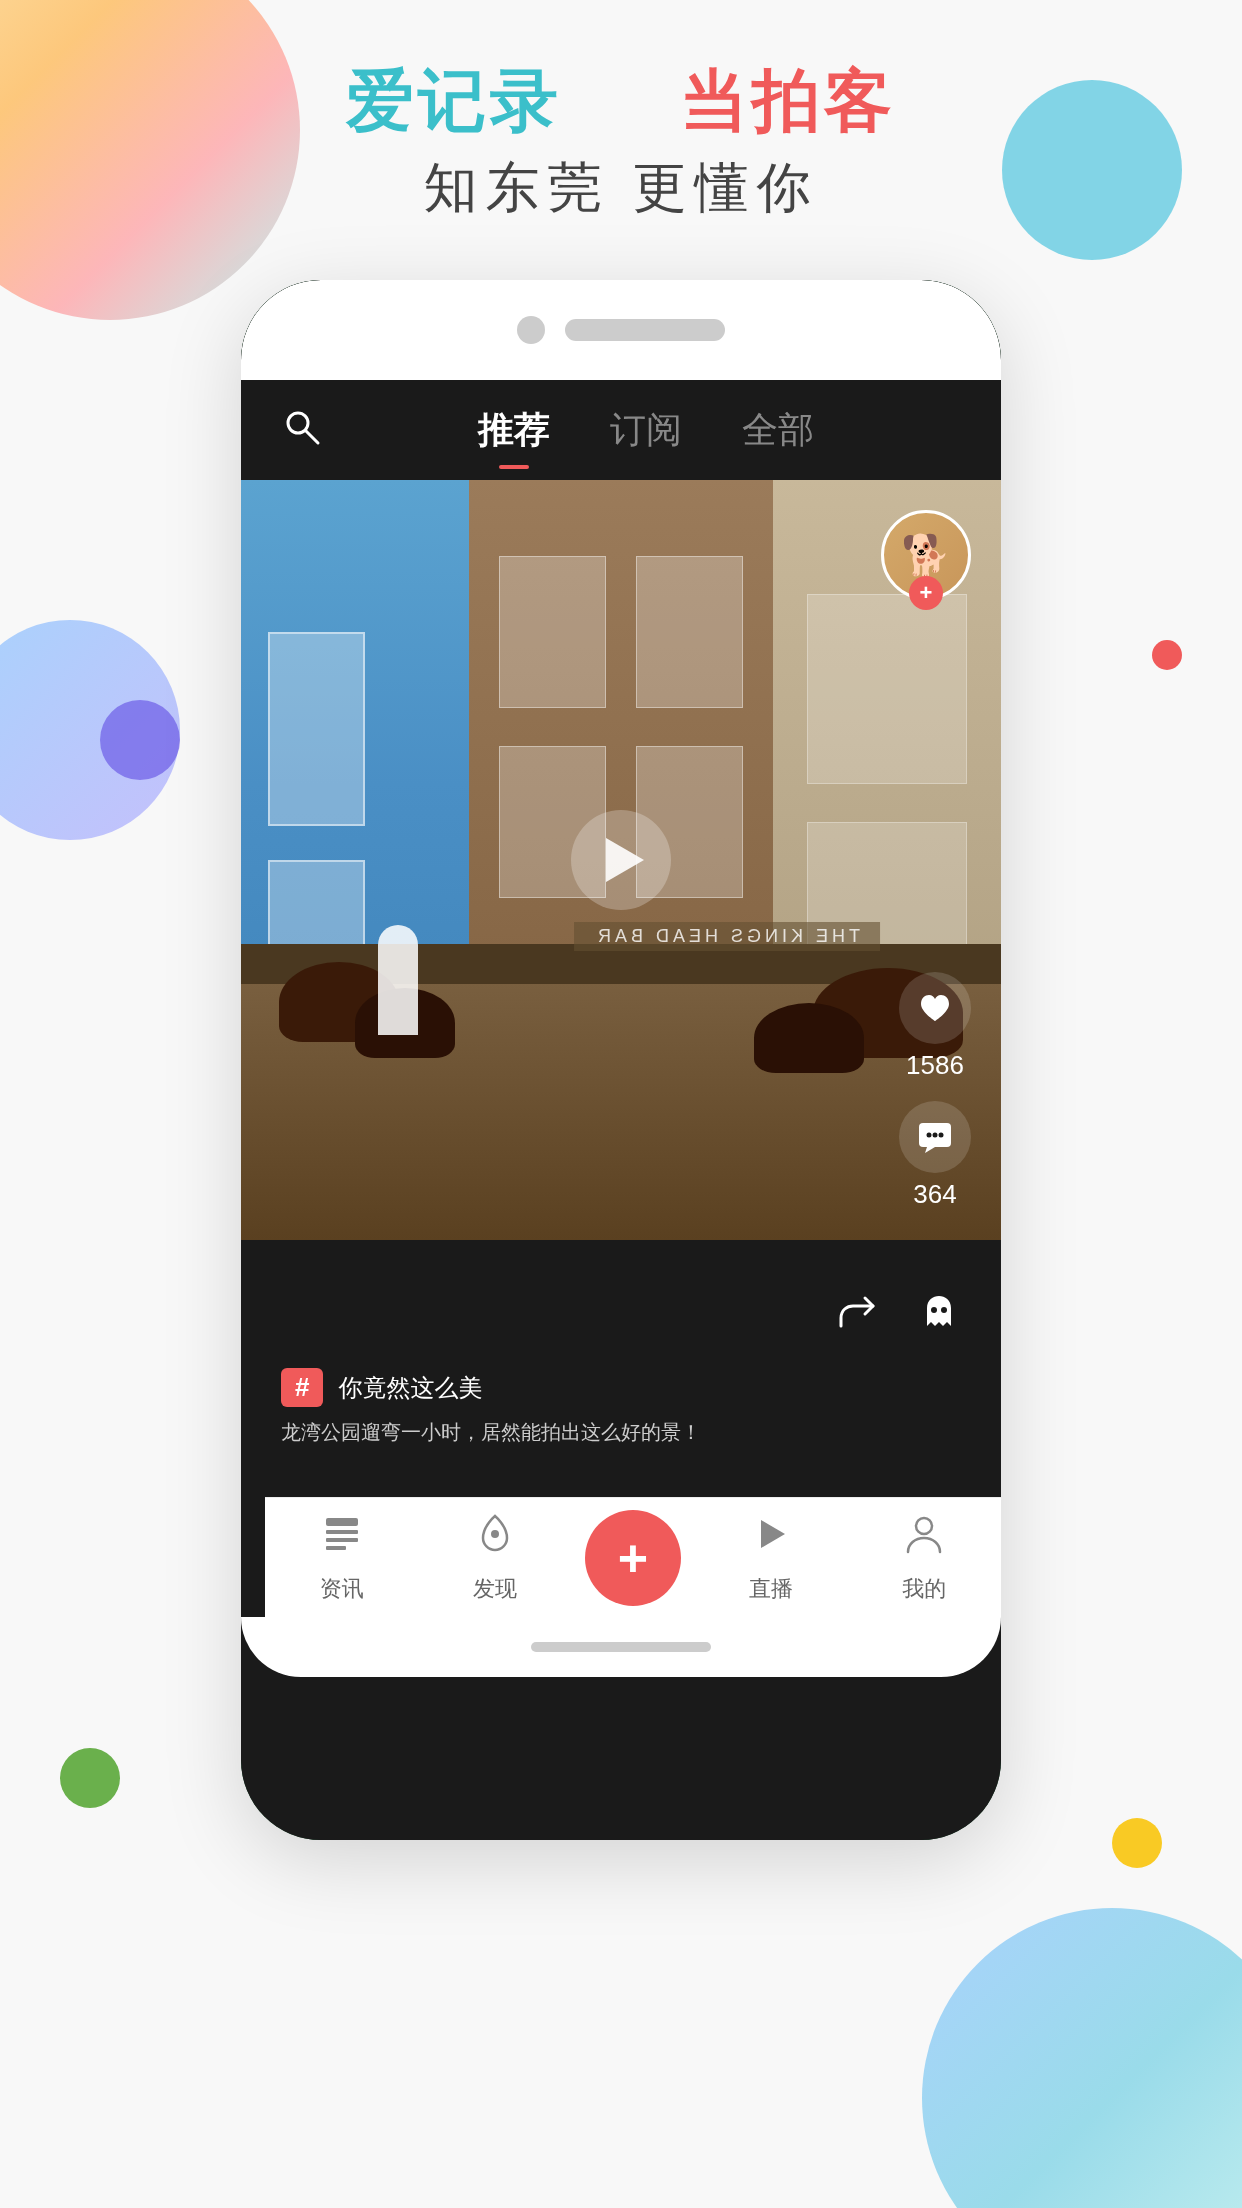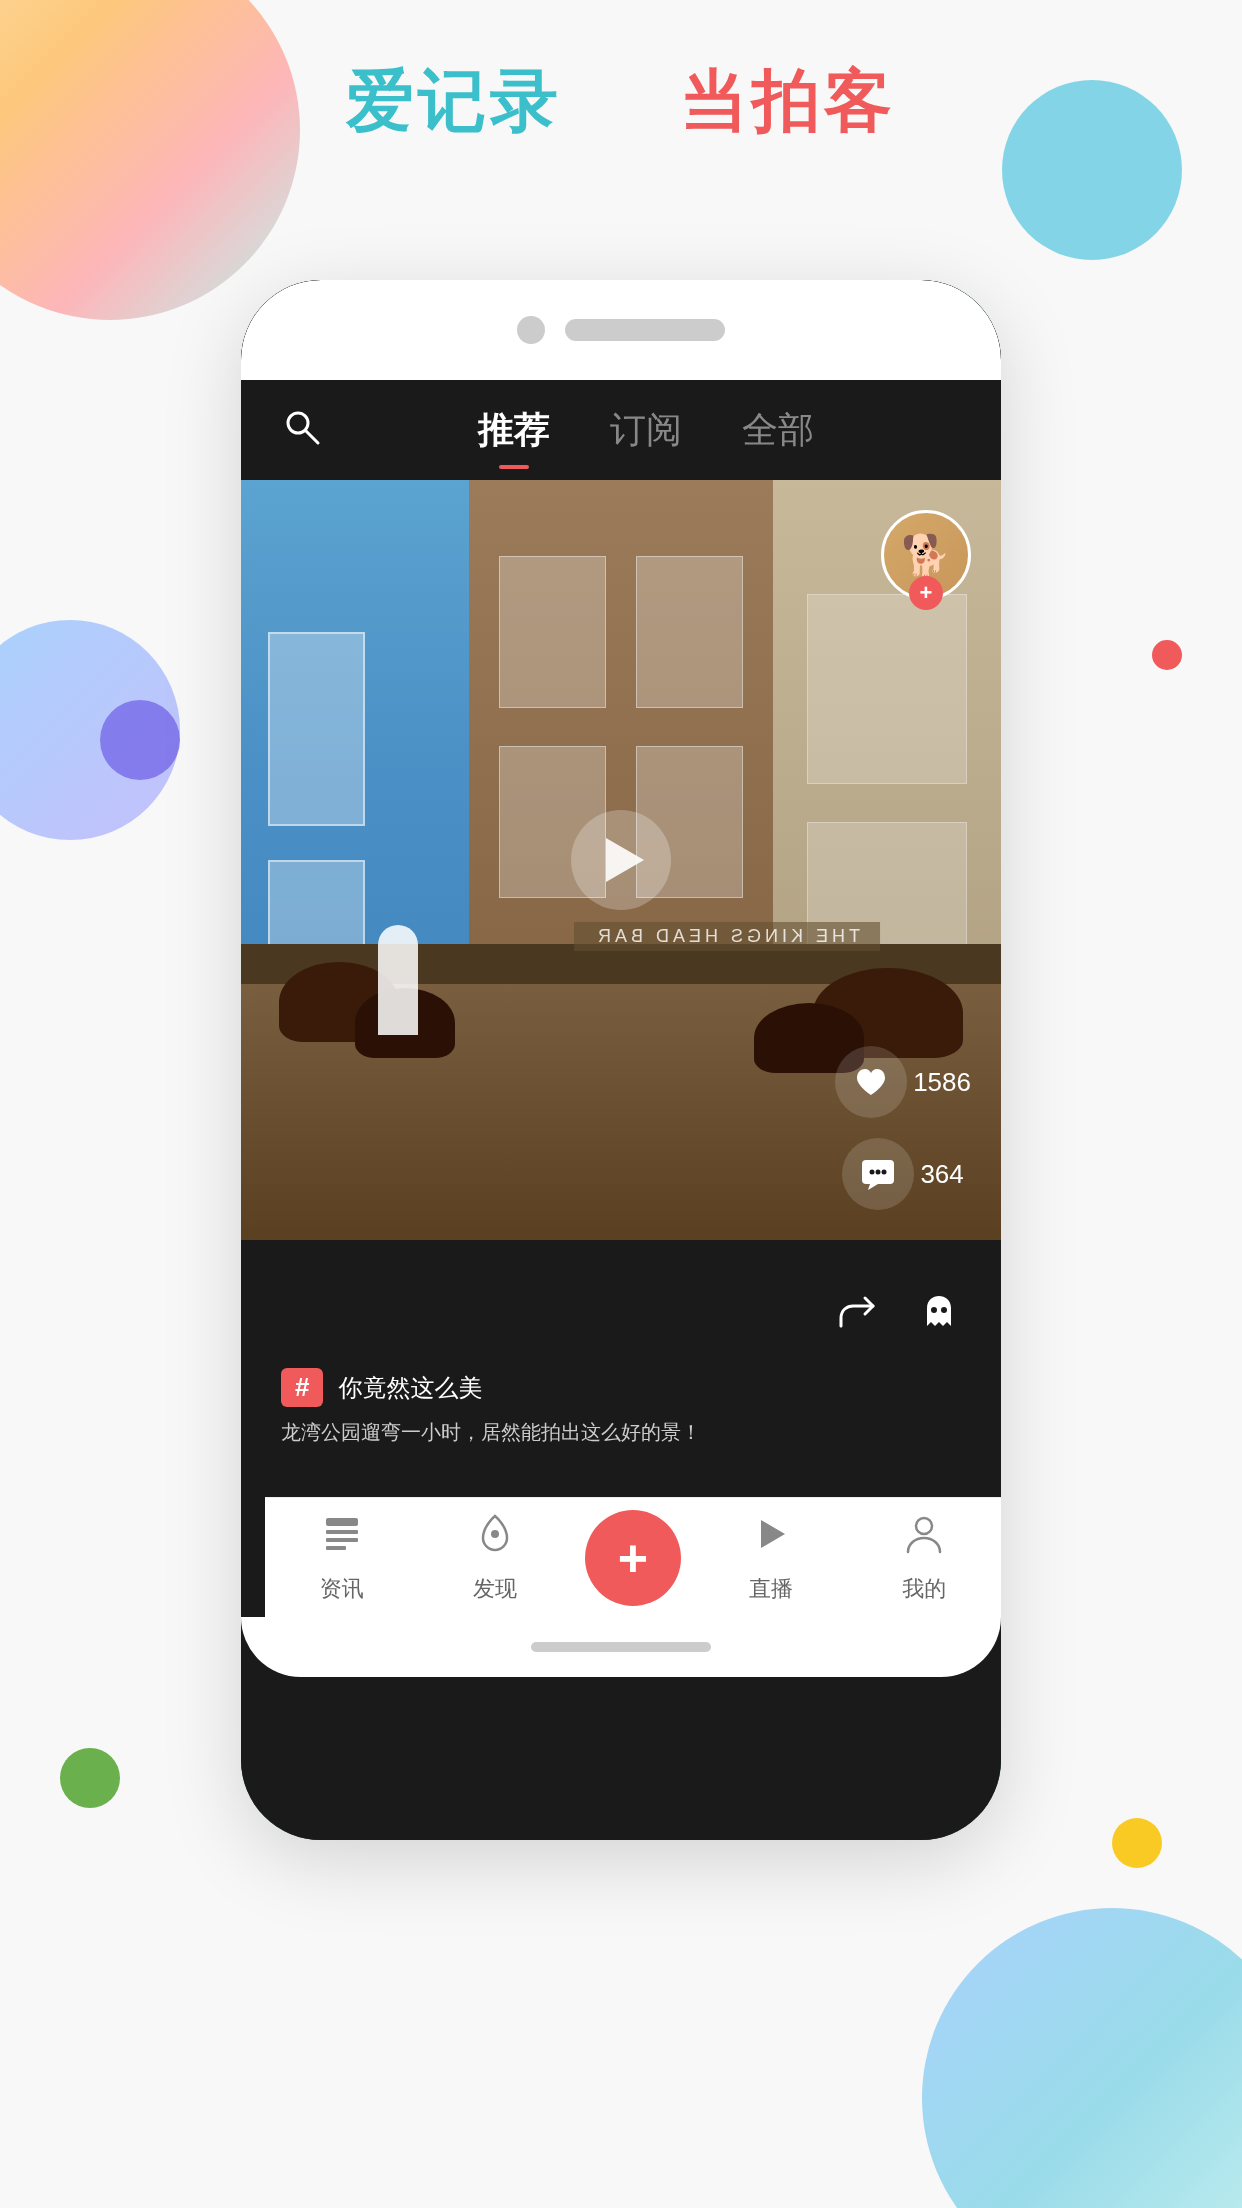--- a/index.html
+++ b/index.html
@@ -300,21 +300,21 @@
       right: 30px;
       bottom: 30px;
       display: flex;
       flex-direction: column;
       align-items: center;
       gap: 20px;
     }
 
     .action-btn {
       display: flex;
-      flex-direction: row;
+      flex-direction: column;
       align-items: center;
       gap: 6px;
       cursor: pointer;
     }
 
     .action-icon {
       width: 72px;
       height: 72px;
       background: rgba(255,255,255,0.15);
       border-radius: 50%;
@@ -571,20 +571,21 @@
 <div class="deco-circle-bottom-left"></div>
 <div class="deco-dot-bottom-right"></div>
 <div class="deco-circle-bottom-right"></div>
 
 <div class="promo-area">
   <div class="promo-title">
     <span class="blue-text">爱记录</span>
     <span>　</span>
     <span class="red-text">当拍客</span>
   </div>
+  <div class="promo-subtitle">知东莞 更懂你</div>
 </div>
 
 <div class="phone-mockup">
   <div class="phone-inner">
 
     <div class="phone-top">
       <div class="phone-camera"></div>
       <div class="phone-speaker"></div>
     </div>
 

